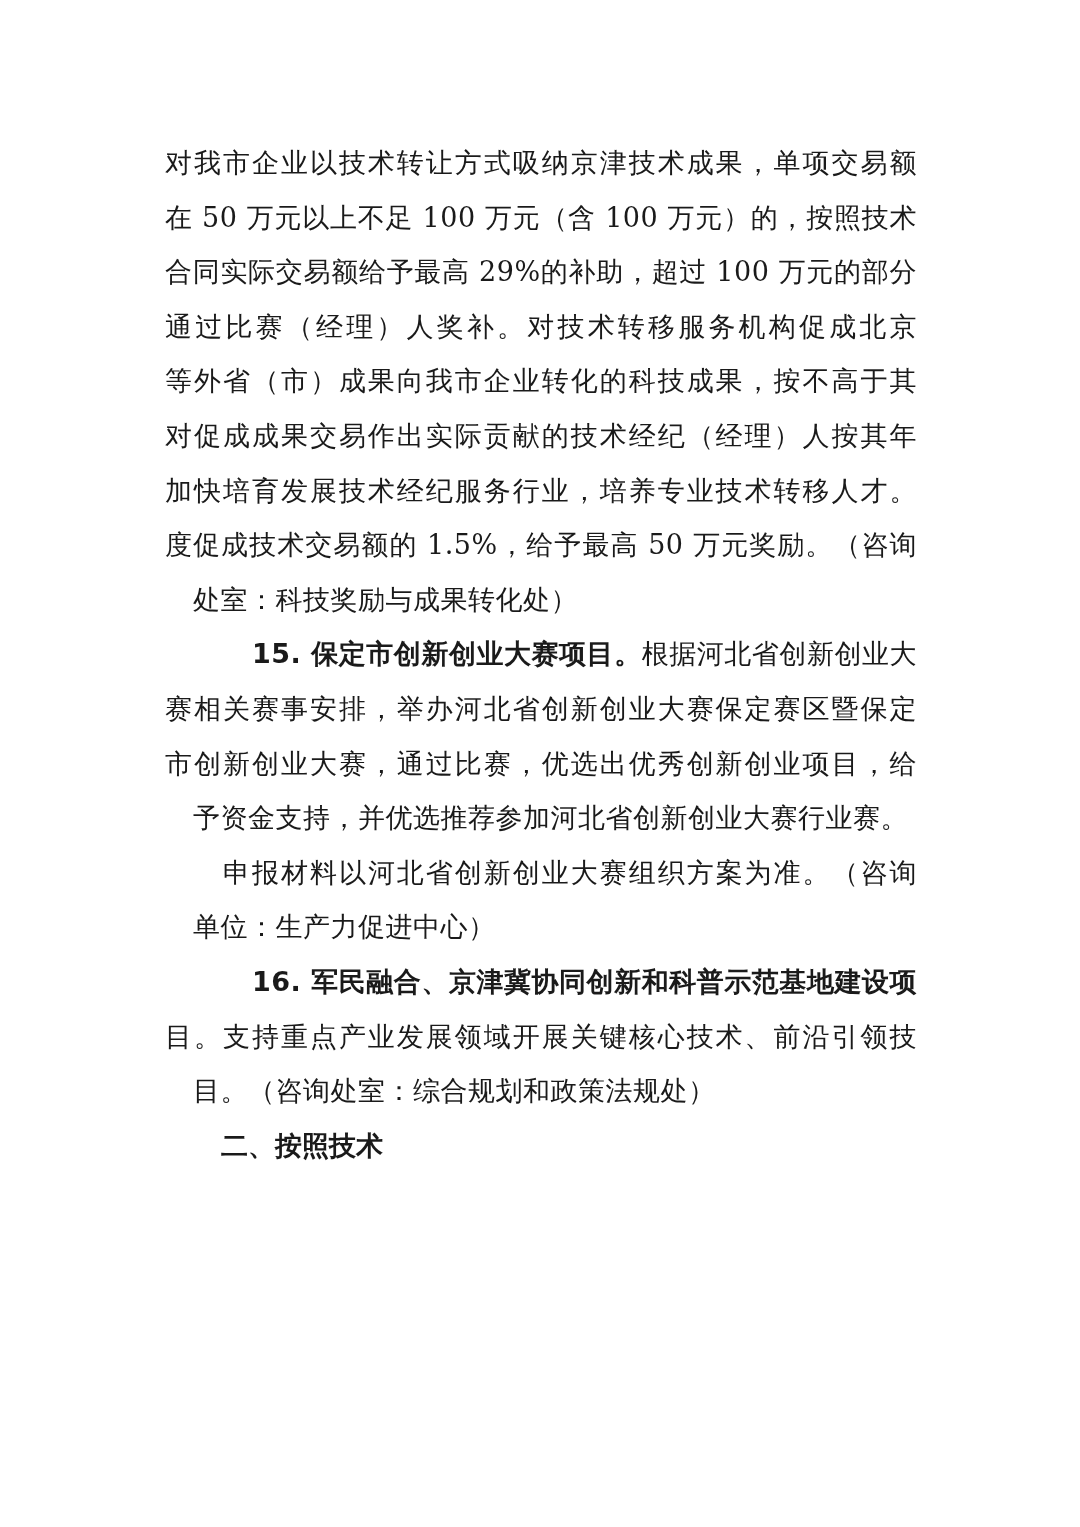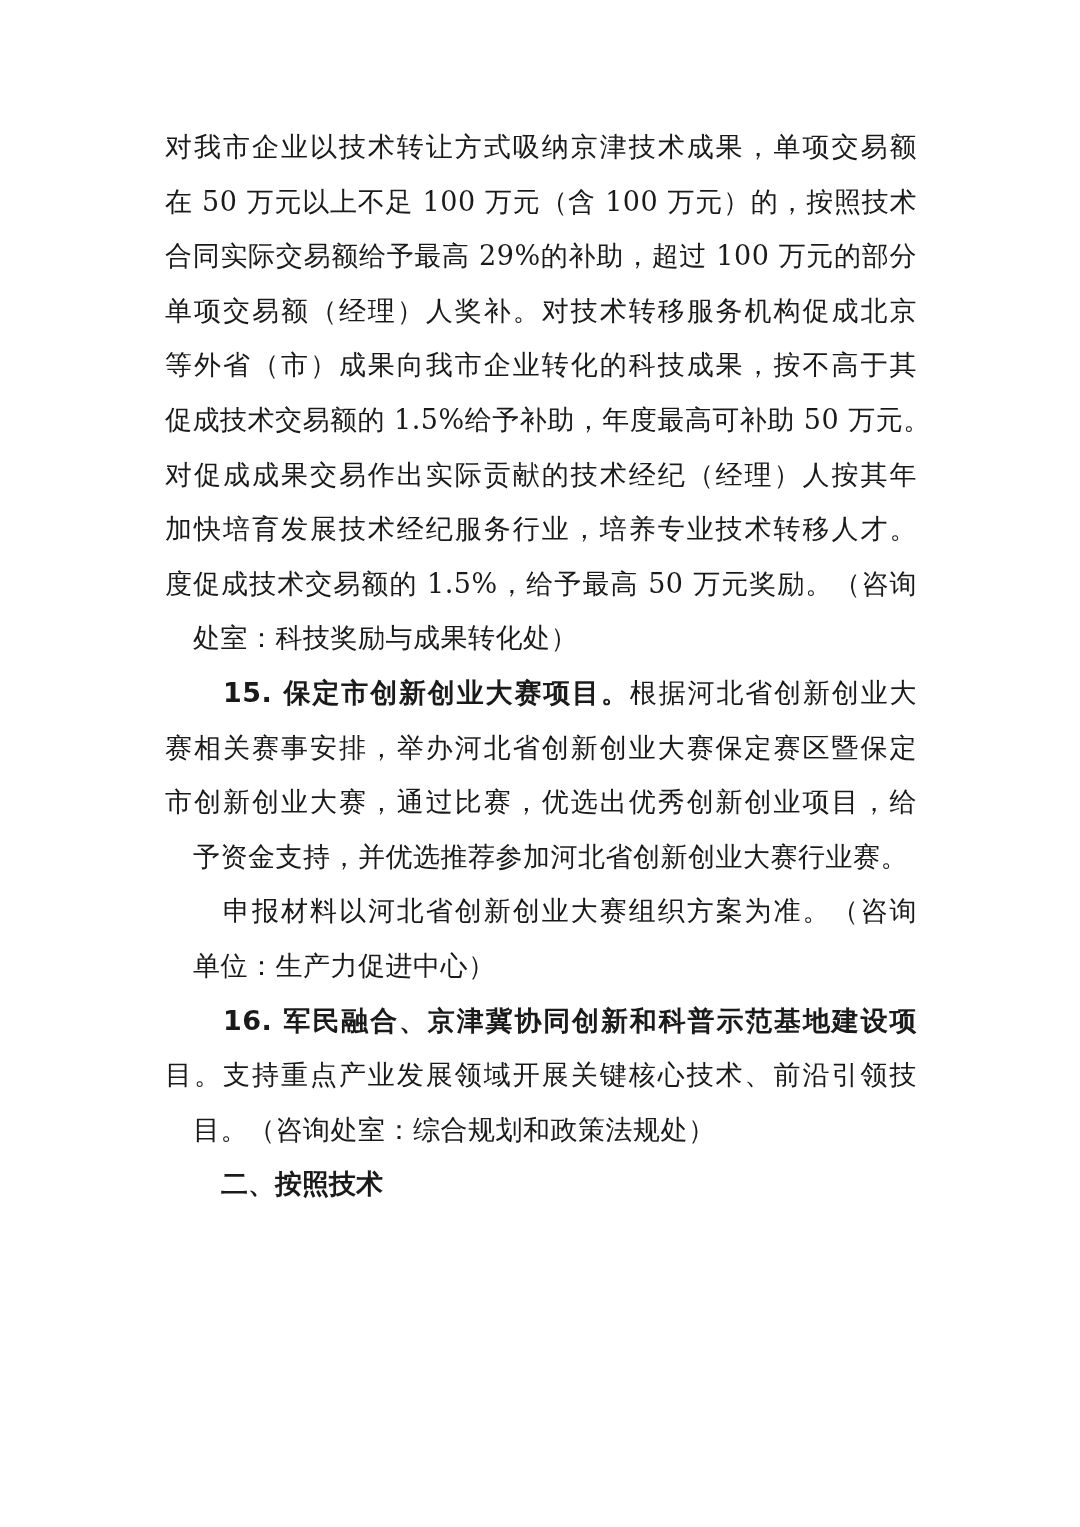--- a/index.html
+++ b/index.html
@@ -11,21 +11,21 @@
       width: 1080px;
       height: 1527px;
       position: relative;
       overflow: hidden;
       font-family: "DejaVu Serif", "Liberation Serif", serif;
       color: #1a1a1a;
     }
     .page {
       position: absolute;
       left: 165px;
-      top: 120px;
+      top: 136px;
       width: 752px;
     }
     .line {
       height: 54.6px;
       line-height: 54.6px;
       font-size: 27px;
       white-space: nowrap;
       text-align: justify;
       text-align-last: justify;
       letter-spacing: 0.5px;
@@ -33,43 +33,43 @@
     .line.last {
       text-align-last: left;
       margin-left: 28px;
     }
     .indent {
       padding-left: 58px;
     }
     .bold-lead {
       font-family: "DejaVu Sans", "Liberation Sans", sans-serif;
       font-weight: bold;
+      margin-left: 29px;
     }
     .heading {
       height: 54.6px;
       line-height: 54.6px;
       font-size: 27px;
       font-weight: bold;
       font-family: "DejaVu Sans", "Liberation Sans", sans-serif;
       padding-left: 56px;
       white-space: nowrap;
     }
   </style>
 </head>
 <body>
 
 <div class="page">
 
   <div>
     <div class="line">对我市企业以技术转让方式吸纳京津技术成果，单项交易额</div>
     <div class="line">在 50 万元以上不足 100 万元（含 100 万元）的，按照技术</div>
     <div class="line">合同实际交易额给予最高 29%的补助，超过 100 万元的部分</div>
-    <div class="line">单项交易额（经理）人奖补。对技术转移服务机构促成北京</div>
+    <div class="line">通过比赛（经理）人奖补。对技术转移服务机构促成北京</div>
     <div class="line">等外省（市）成果向我市企业转化的科技成果，按不高于其</div>
-    <div class="line">促成技术交易额的 1.5%给予补助，年度最高可补助 50 万元。</div>
     <div class="line">对促成成果交易作出实际贡献的技术经纪（经理）人按其年</div>
     <div class="line">加快培育发展技术经纪服务行业，培养专业技术转移人才。</div>
     <div class="line">度促成技术交易额的 1.5%，给予最高 50 万元奖励。（咨询</div>
     <div class="line last">处室：科技奖励与成果转化处）</div>
   </div>
 
   <div>
     <div class="line indent">
       <span class="bold-lead">15. 保定市创新创业大赛项目。</span><span>根据河北省创新创业大</span>
     </div>

